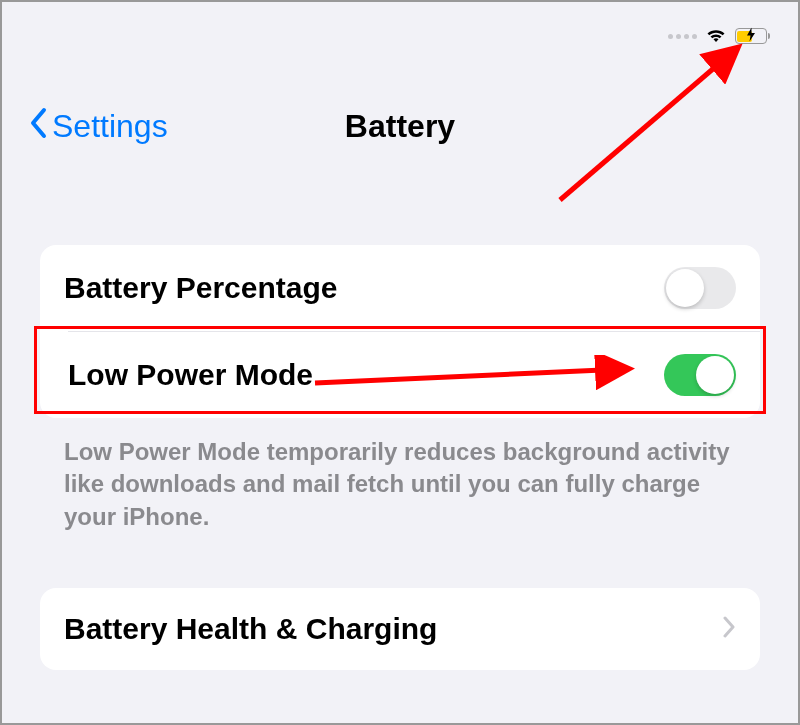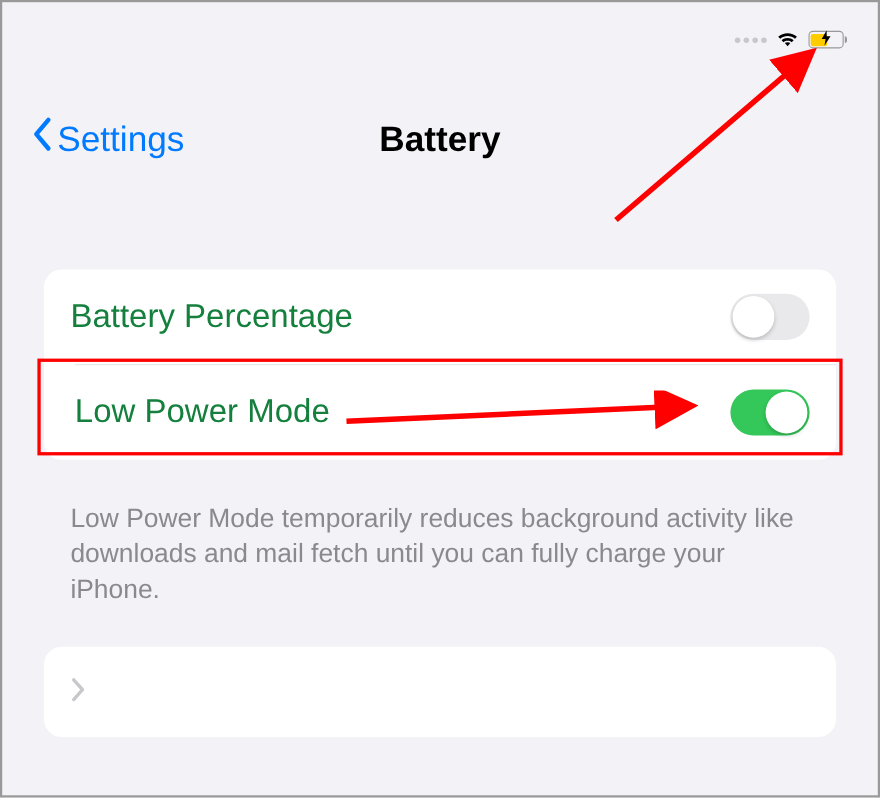--- a/index.html
+++ b/index.html
@@ -132,22 +132,22 @@
       padding: 22px 24px;
       min-height: 82px;
     }
     .settings-row + .settings-row {
       border-top: 1px solid #e5e5ea;
       margin-left: 28px;
       padding-left: 0;
     }
     .row-label {
       font-size: 30px;
-      color: #15803d;
-      font-weight: 400;
+      color: #000000;
+      font-weight: 700;
     }
     .toggle {
       width: 72px;
       height: 42px;
       border-radius: 21px;
       position: relative;
       cursor: pointer;
     }
     .toggle-off {
       background: #e9e9eb;
@@ -165,26 +165,27 @@
       box-shadow: 0 2px 4px rgba(0,0,0,0.2);
     }
     .toggle-off .toggle-knob {
       left: 2px;
     }
     .toggle-on .toggle-knob {
       right: 2px;
     }
     .footer-text {
       position: absolute;
-      top: 456px;
+      top: 436px;
       left: 64px;
       right: 64px;
       font-size: 24px;
       color: #8a8a8e;
       line-height: 1.35;
+      font-weight: bold;
     }
     .group-2 {
       top: 588px;
     }
     .chevron-right {
       color: #c7c7cc;
       font-size: 26px;
       font-weight: 400;
     }
     .highlight-box {
@@ -263,20 +264,21 @@
     <div class="toggle toggle-on">
       <div class="toggle-knob"></div>
     </div>
   </div>
 </div>
 
 <div class="footer-text">Low Power Mode temporarily reduces background activity like downloads and mail fetch until you can fully charge your iPhone.</div>
 
 <div class="settings-group group-2">
   <div class="settings-row">
+    <div class="row-label">Battery Health &amp; Charging</div>
     <div class="chevron-right">
       <svg width="14" height="22" viewBox="0 0 14 22">
         <path d="M3 2 L11 11 L3 20" stroke="#c7c7cc" stroke-width="3" fill="none" stroke-linecap="round" stroke-linejoin="round"></path>
       </svg>
     </div>
   </div>
 </div>
 
 <div class="highlight-box"></div>
 

